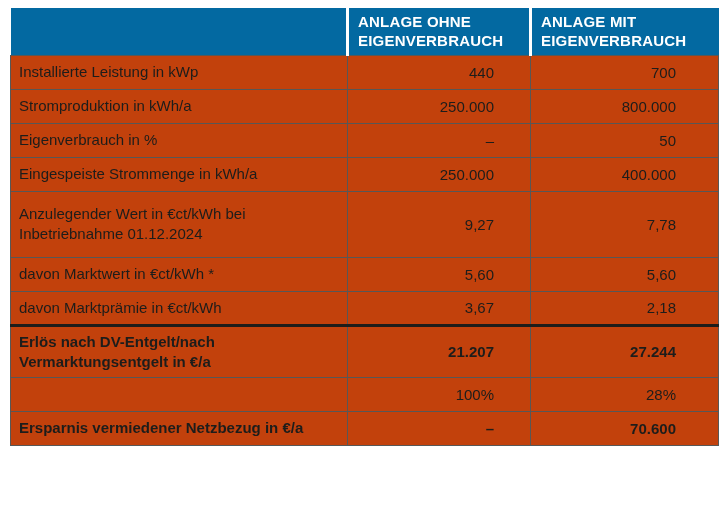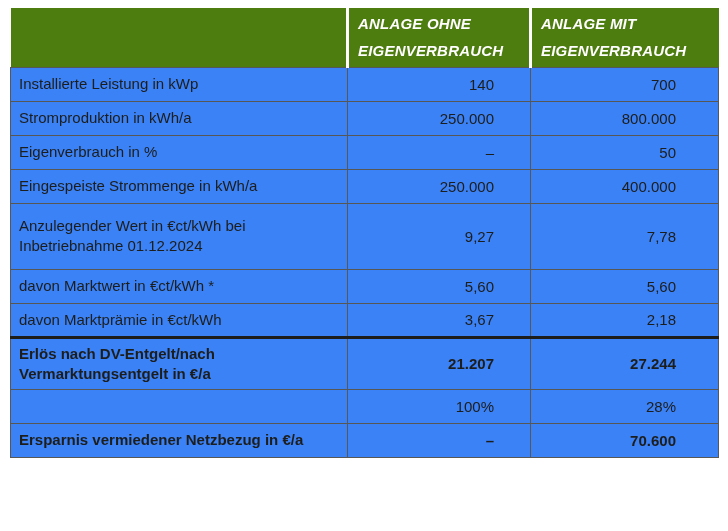--- a/index.html
+++ b/index.html
@@ -27,40 +27,39 @@
     table-layout: fixed;
     font-size: 15px;
     color: #1d1d1b;
   }
   col.c-label { width: 337px; }
   col.c-ohne  { width: 183px; }
   col.c-mit   { width: 188px; }
 
   
   thead th {
-    background: #4d7c0f;
+    background: #0369a1;
     color: #ffffff;
     font-weight: 700;
     font-size: 15px;
-    line-height: 27px;
+    line-height: 19px;
     text-align: left;
     vertical-align: middle;
     padding: 2px 6px 3px 9px;
     height: 42px;
     letter-spacing: 0.2px;
     border: none;
-    font-style: italic;
   }
   thead th.sep { border-left: 3px solid #ffffff; }
 
   
   tbody td {
     border: 1.5px solid #575756;
     vertical-align: middle;
-    background: #3b82f6;
+    background: #c2410c;
   }
   tbody tr { height: 34px; }
   tr.h-66 { height: 66px; }
   tr.h-52 { height: 52px; padding-left: 16px; }
   tr.h-43 { height: 43px; }
 
   tr.thick-top td { border-top: 3px solid #1d1d1b; }
   tr.last td      { border-bottom: 3px solid #1d1d1b; }
 
   tr.em td { font-weight: 700; }
@@ -87,21 +86,21 @@
     <thead>
       <tr>
         <th></th>
         <th class="sep">ANLAGE OHNE EIGENVERBRAUCH</th>
         <th class="sep">ANLAGE MIT EIGENVERBRAUCH</th>
       </tr>
     </thead>
     <tbody>
       <tr>
         <td class="l">Installierte Leistung in kWp</td>
-        <td class="v v1">140</td>
+        <td class="v v1">440</td>
         <td class="v v2">700</td>
       </tr>
       <tr>
         <td class="l">Stromproduktion in kWh/a</td>
         <td class="v v1">250.000</td>
         <td class="v v2">800.000</td>
       </tr>
       <tr>
         <td class="l">Eigenverbrauch in %</td>
         <td class="v v1">–</td>

